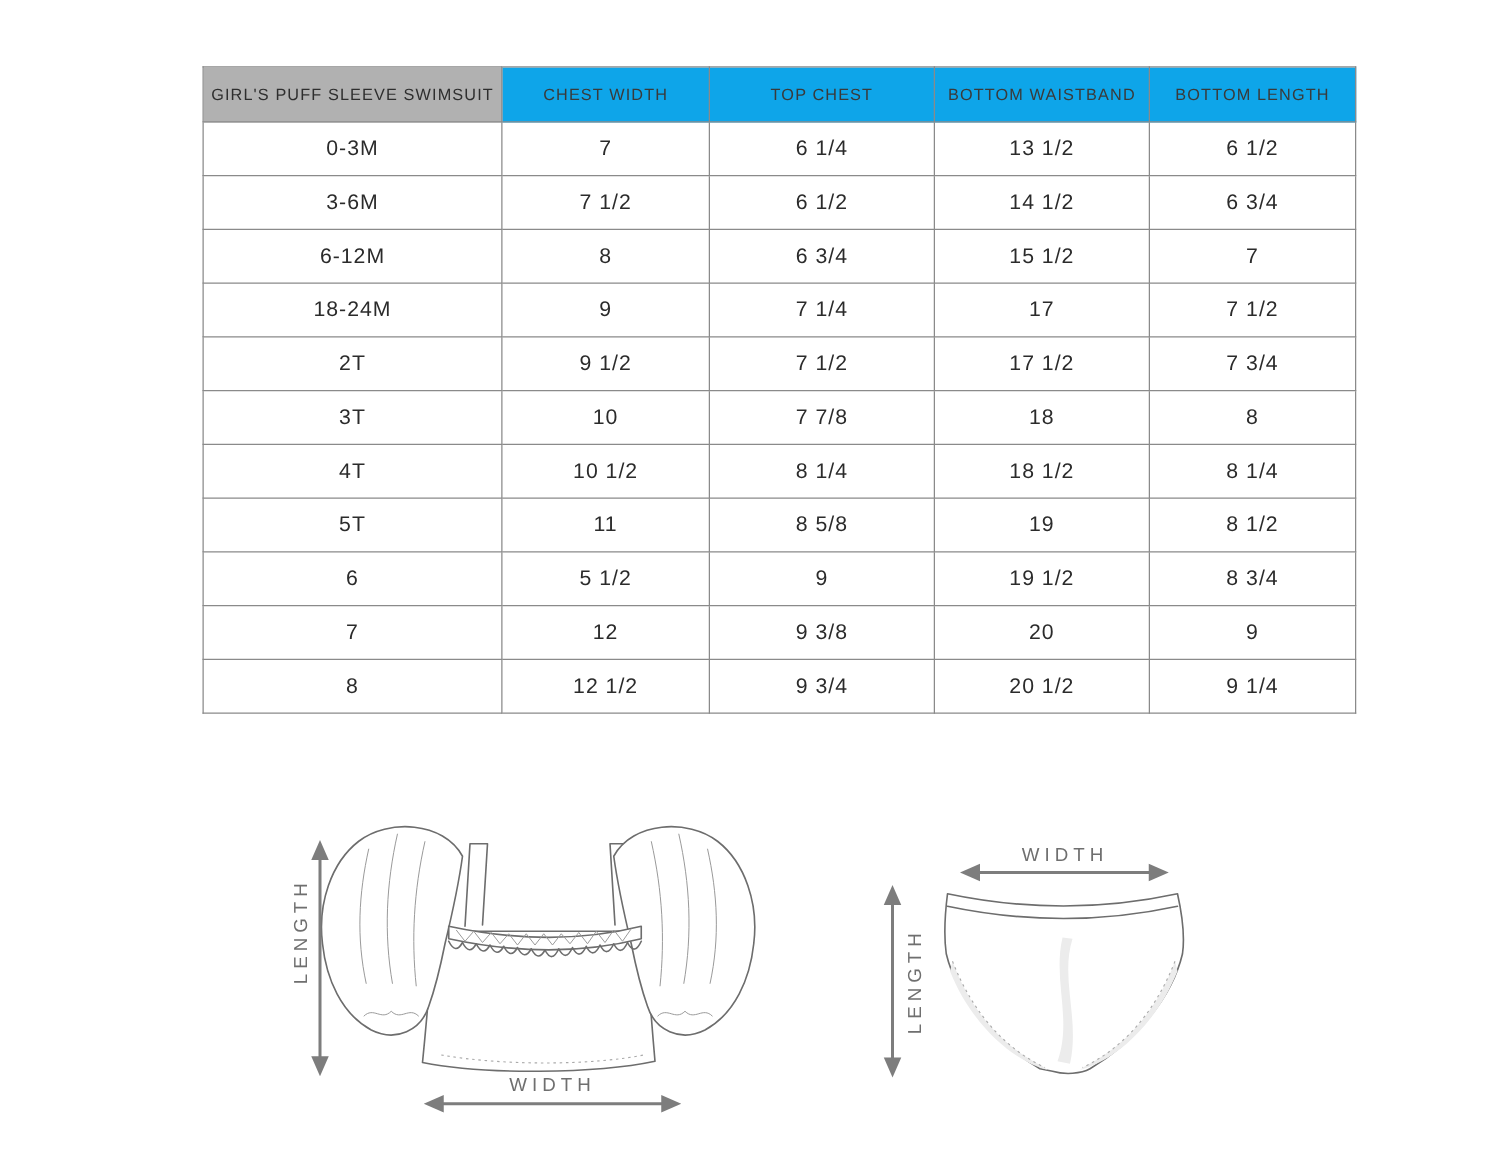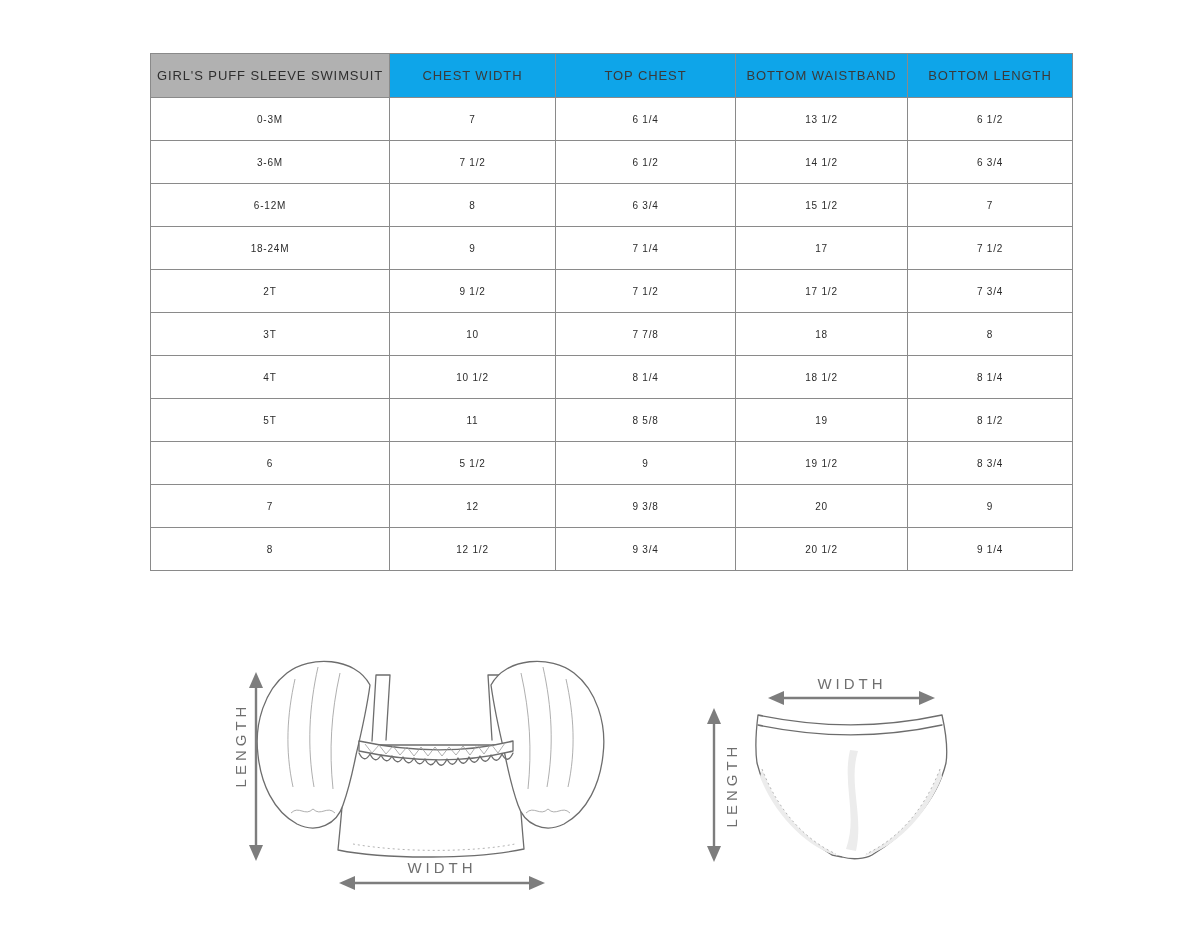--- a/index.html
+++ b/index.html
@@ -2,32 +2,32 @@
 <html><head>
 <meta charset="utf-8">
 <style>
   * { margin:0; padding:0; box-sizing:border-box; }
   html,body { width:1200px; height:927px; background:#ffffff; overflow:hidden;
               font-family:"Liberation Sans", sans-serif; }
   .stage { position:relative; width:1200px; height:927px; background:#fff; }
 
   
   .table-wrap { position:absolute; left:150px; top:53px; width:922px; }
-  table.size-chart { border-collapse:collapse; width:100%; table-layout:fixed; }
+  table.size-chart { border-collapse:collapse; width:100%; table-layout:fixed;margin-left:12px; }
   table.size-chart th, table.size-chart td {
     border:1px solid #8a8a8a; text-align:center; vertical-align:middle;
     font-weight:400; white-space:nowrap;
   }
   table.size-chart th {
     height:44px; font-size:13px; letter-spacing:0.9px; color:#3a3a3a;
     background:#0ea5e9;
   }
   table.size-chart th.title-cell { background:#b1b1b1; color:#2e2e2e; }
   table.size-chart td {
-    height:43px; font-size:10px; letter-spacing:0.8px; color:#2b2b2b;
+    height:43px; font-size:17px; letter-spacing:0.8px; color:#2b2b2b;
   }
 
   
   .fig { position:absolute; }
   .fig-top { left:225px; top:645px; width:380px; height:275px; }
   .fig-bottom { left:700px; top:665px; width:330px; height:245px; }
   svg { display:block; }
   .sketch { stroke:#6d6d6d; fill:none; stroke-width:1.3; stroke-linecap:round; stroke-linejoin:round; }
   .sketch-fill { stroke:#6d6d6d; fill:#ffffff; stroke-width:1.3; stroke-linejoin:round; }
   .wrinkle { stroke:#9a9a9a; fill:none; stroke-width:0.8; }

